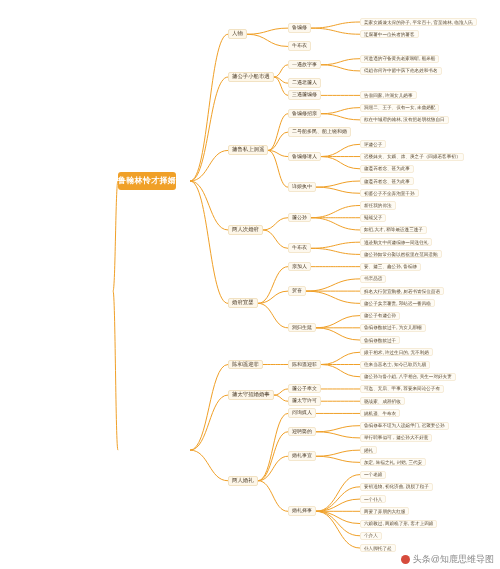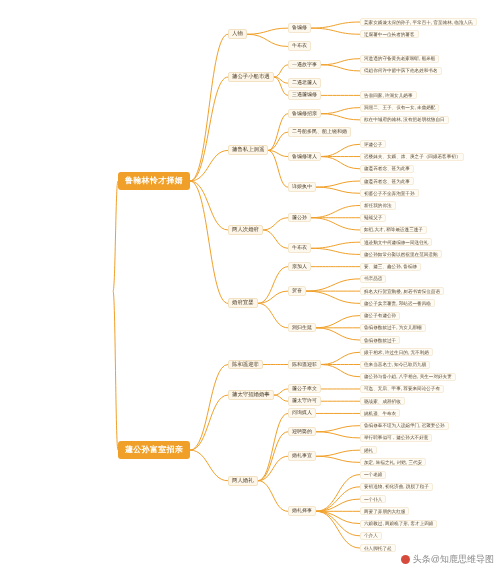--- a/index.html
+++ b/index.html
@@ -26,21 +26,21 @@
     font-weight:bold;
     padding:7px 9px;
     letter-spacing:0.5px;
   }
   .lvl1{
     background:#f0a028;
     color:#ffffff;
     border-radius:3px;
     font-size:8px;
     font-weight:bold;
-    padding:5px 7px;
+    padding:5px 0;
     letter-spacing:0.3px;
   }
   .lvl2{
     color:#4a3b28;
     font-size:5.4px;
     padding:1px 3px;
     background:#fdf6e8;
     border:0.5px solid #f2e2c2;
     border-radius:2px;
   }
@@ -154,23 +154,20 @@
     </svg>
 
 
   <div class="watermark">
     <span class="wm-dot"></span>
     <span>头条@知鹿思维导图</span>
   </div>
 <div class="node lvl1" style="left: 118px; top: 171.523px;">
       <span>鲁翰林怜才择婿</span>
     </div>
-    <div class="node lvl1" style="left: 118px; top: 440.64px;">
-      <span>蘧公孙富室招亲</span>
-    </div>
     <div class="node lvl2" style="left: 228px; top: 29.2326px;">
       <span>人物</span>
     </div>
     <div class="node lvl2" style="left: 228px; top: 72.0465px;">
       <span>蘧公子小船市遇</span>
     </div>
     <div class="node lvl2" style="left: 228px; top: 145.442px;">
       <span>蘧鲁私上洞遥</span>
     </div>
     <div class="node lvl2" style="left: 228px; top: 224.953px;">

